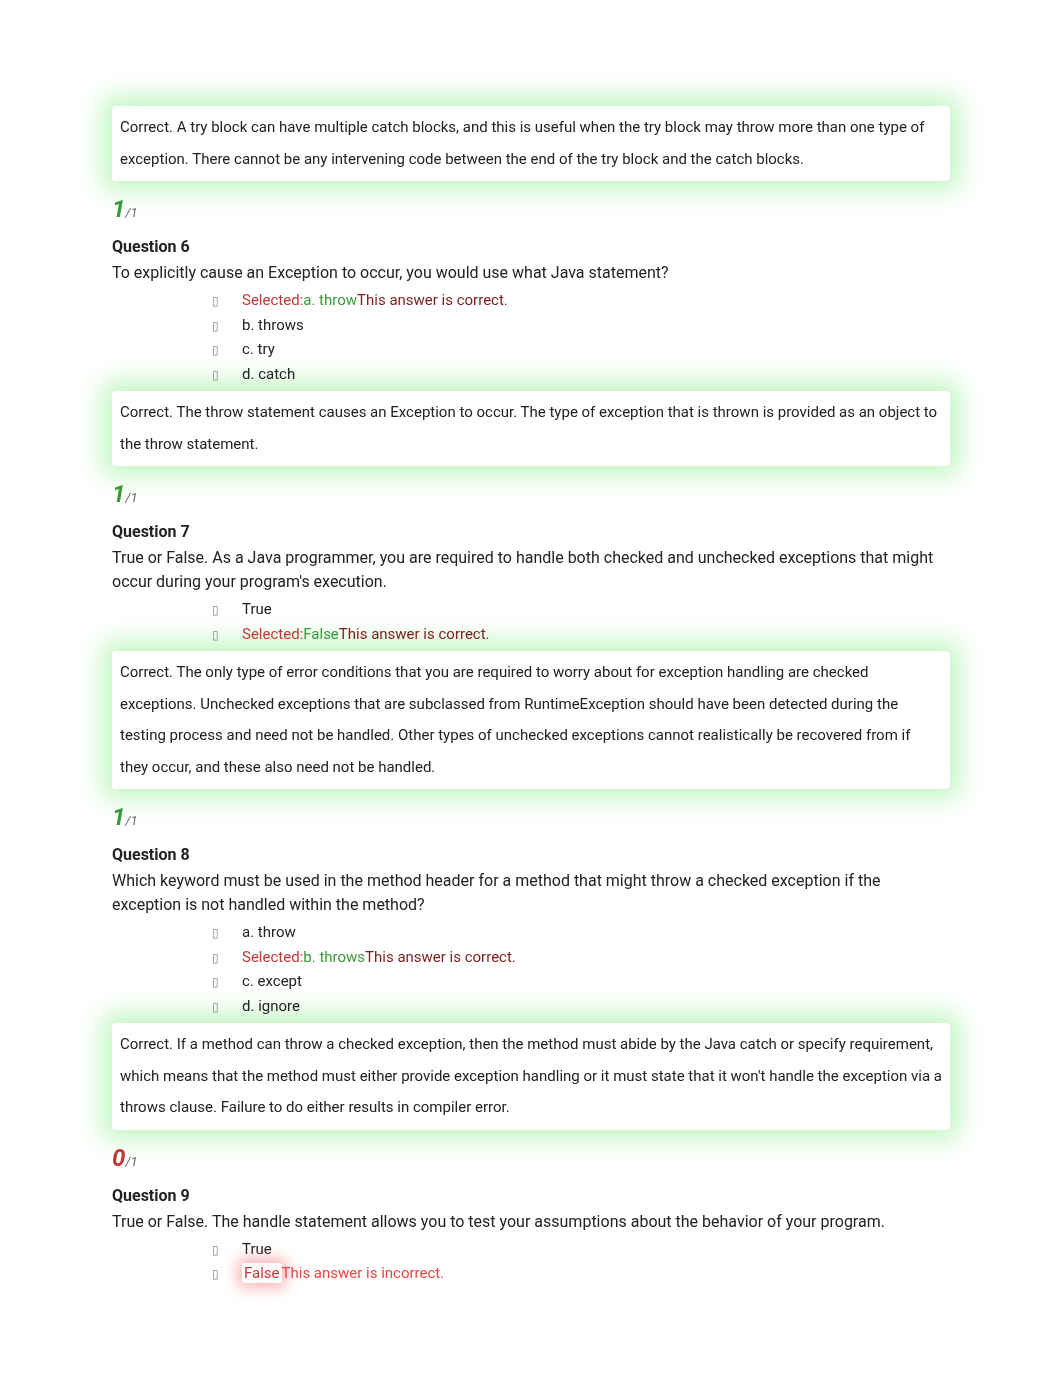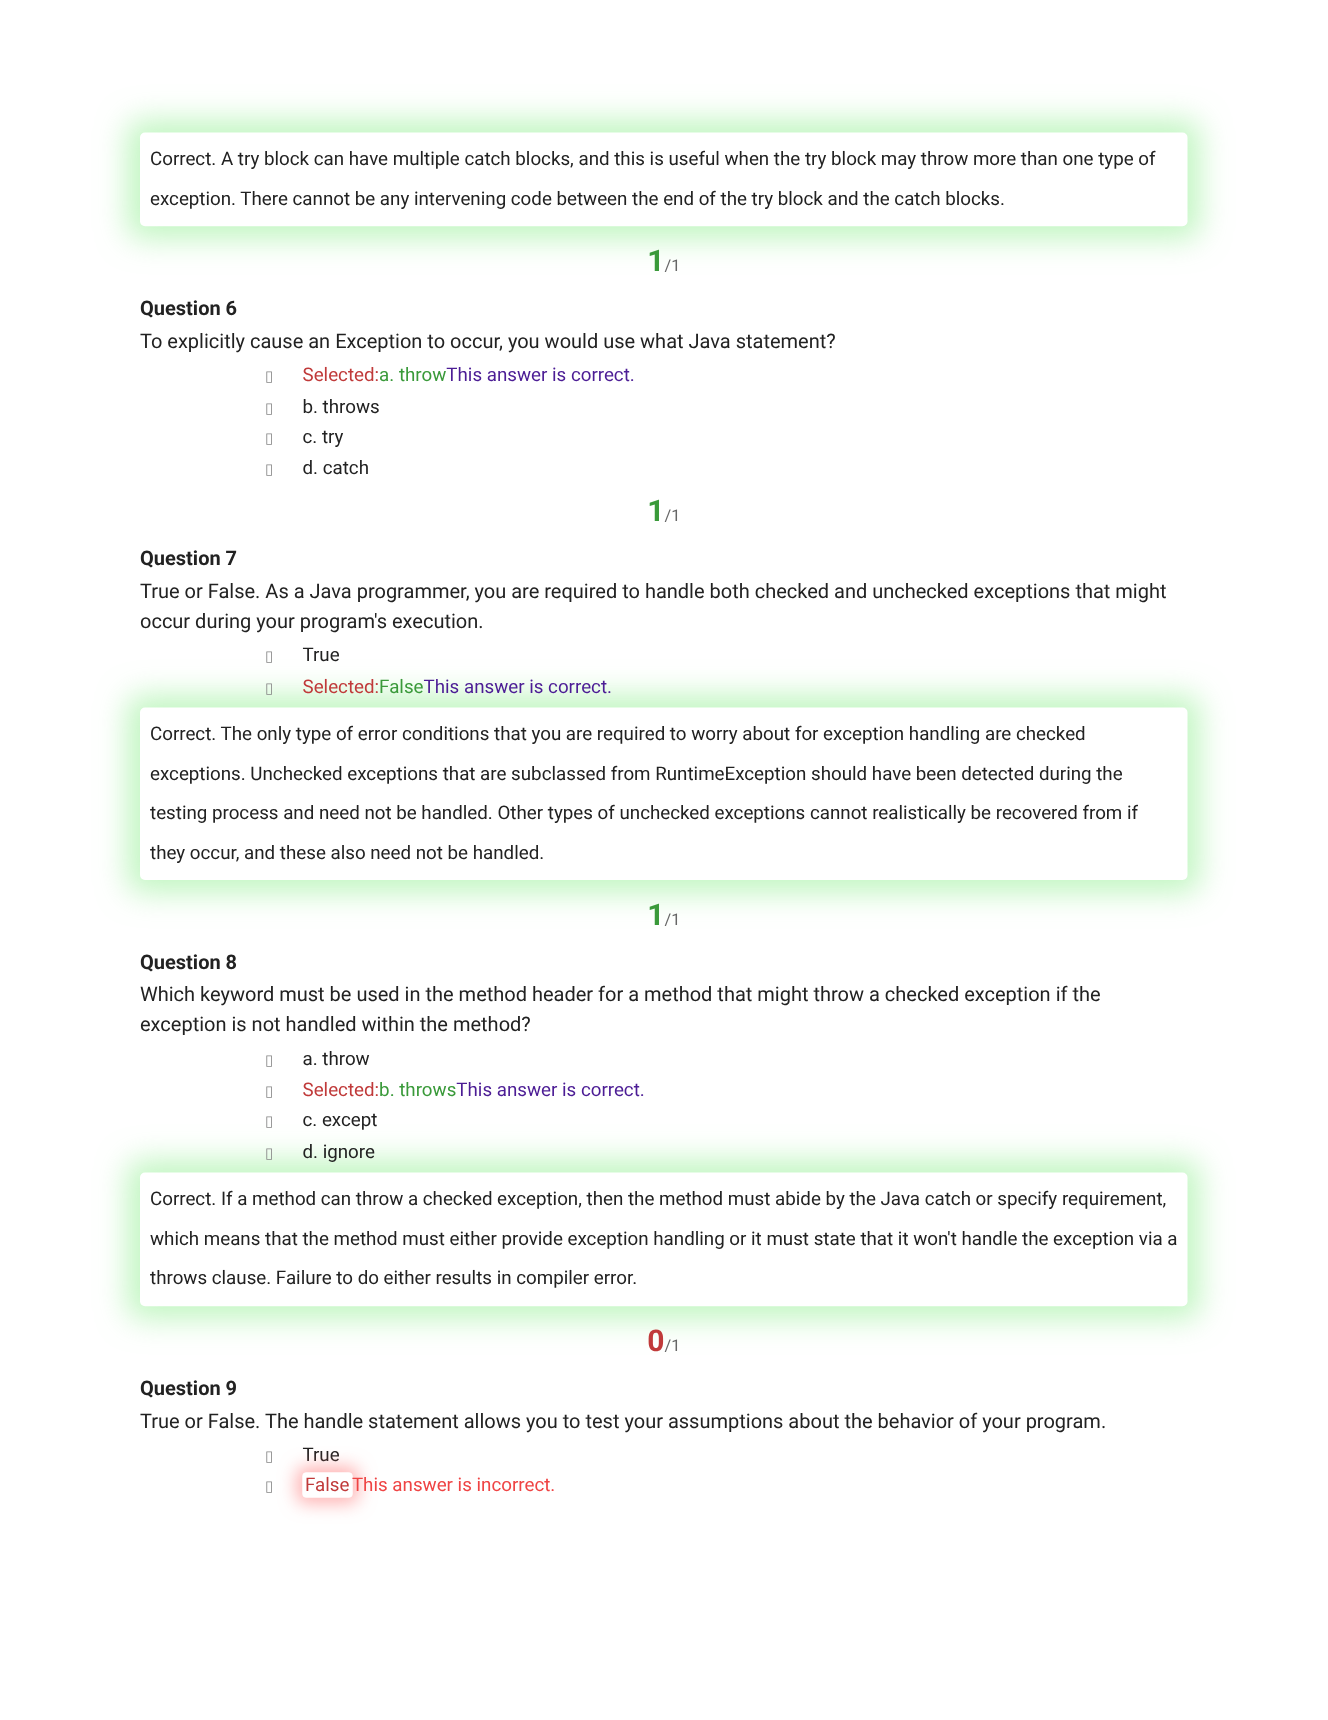--- a/index.html
+++ b/index.html
@@ -27,22 +27,22 @@
     border-radius: 4px;
     box-shadow: 0 0 24px 10px rgba(144, 238, 144, 0.55);
   }
   .glow-red {
     border-radius: 3px;
     box-shadow: 0 0 14px 5px rgba(255,120,120,0.55);
     padding: 1px 2px;
     background: #fff;
   }
   .score {
-    text-align: center;
     margin: 6px 0 6px 0;
+    font-style: italic;
   }
   .score .earned {
     font-size: 24px;
     font-weight: bold;
     color: #3a9a3a;
   }
   .score .earned.zero {
     color: #c03a3a;
   }
   .score .max {
@@ -79,21 +79,21 @@
   ul.answers li .sel {
     color: #c03a3a;
   }
   ul.answers li .ans-green {
     color: #3a9a3a;
   }
   ul.answers li .ans-red {
     color: #c03a3a;
   }
   ul.answers li .note-green {
-    color: #4c1d95;
+    color: #7f1d1d;
     margin-top: 31px;
   }
   ul.answers li .note-red {
     color: #ef4444;
   }
   .plain { color: #222; }
 </style>
 </head>
 <body>
 
@@ -121,20 +121,23 @@
     </li>
     <li>
       <span class="tick">▯</span>
       <span class="plain">c. try</span>
     </li>
     <li>
       <span class="tick">▯</span>
       <span class="plain">d. catch</span>
     </li>
   </ul>
+  <div class="feedback-correct">
+    <span>Correct. The throw statement causes an Exception to occur. The type of exception that is thrown is provided as an object to the throw statement.</span>
+  </div>
   <div class="score">
     <span class="earned">1</span><span class="max">/1</span>
   </div>
 
   <div class="q-title">Question 7</div>
   <div class="q-prompt">True or False. As a Java programmer, you are required to handle both checked and unchecked exceptions that might occur during your program's execution.</div>
   <ul class="answers">
     <li>
       <span class="tick">▯</span>
       <span class="plain">True</span>

